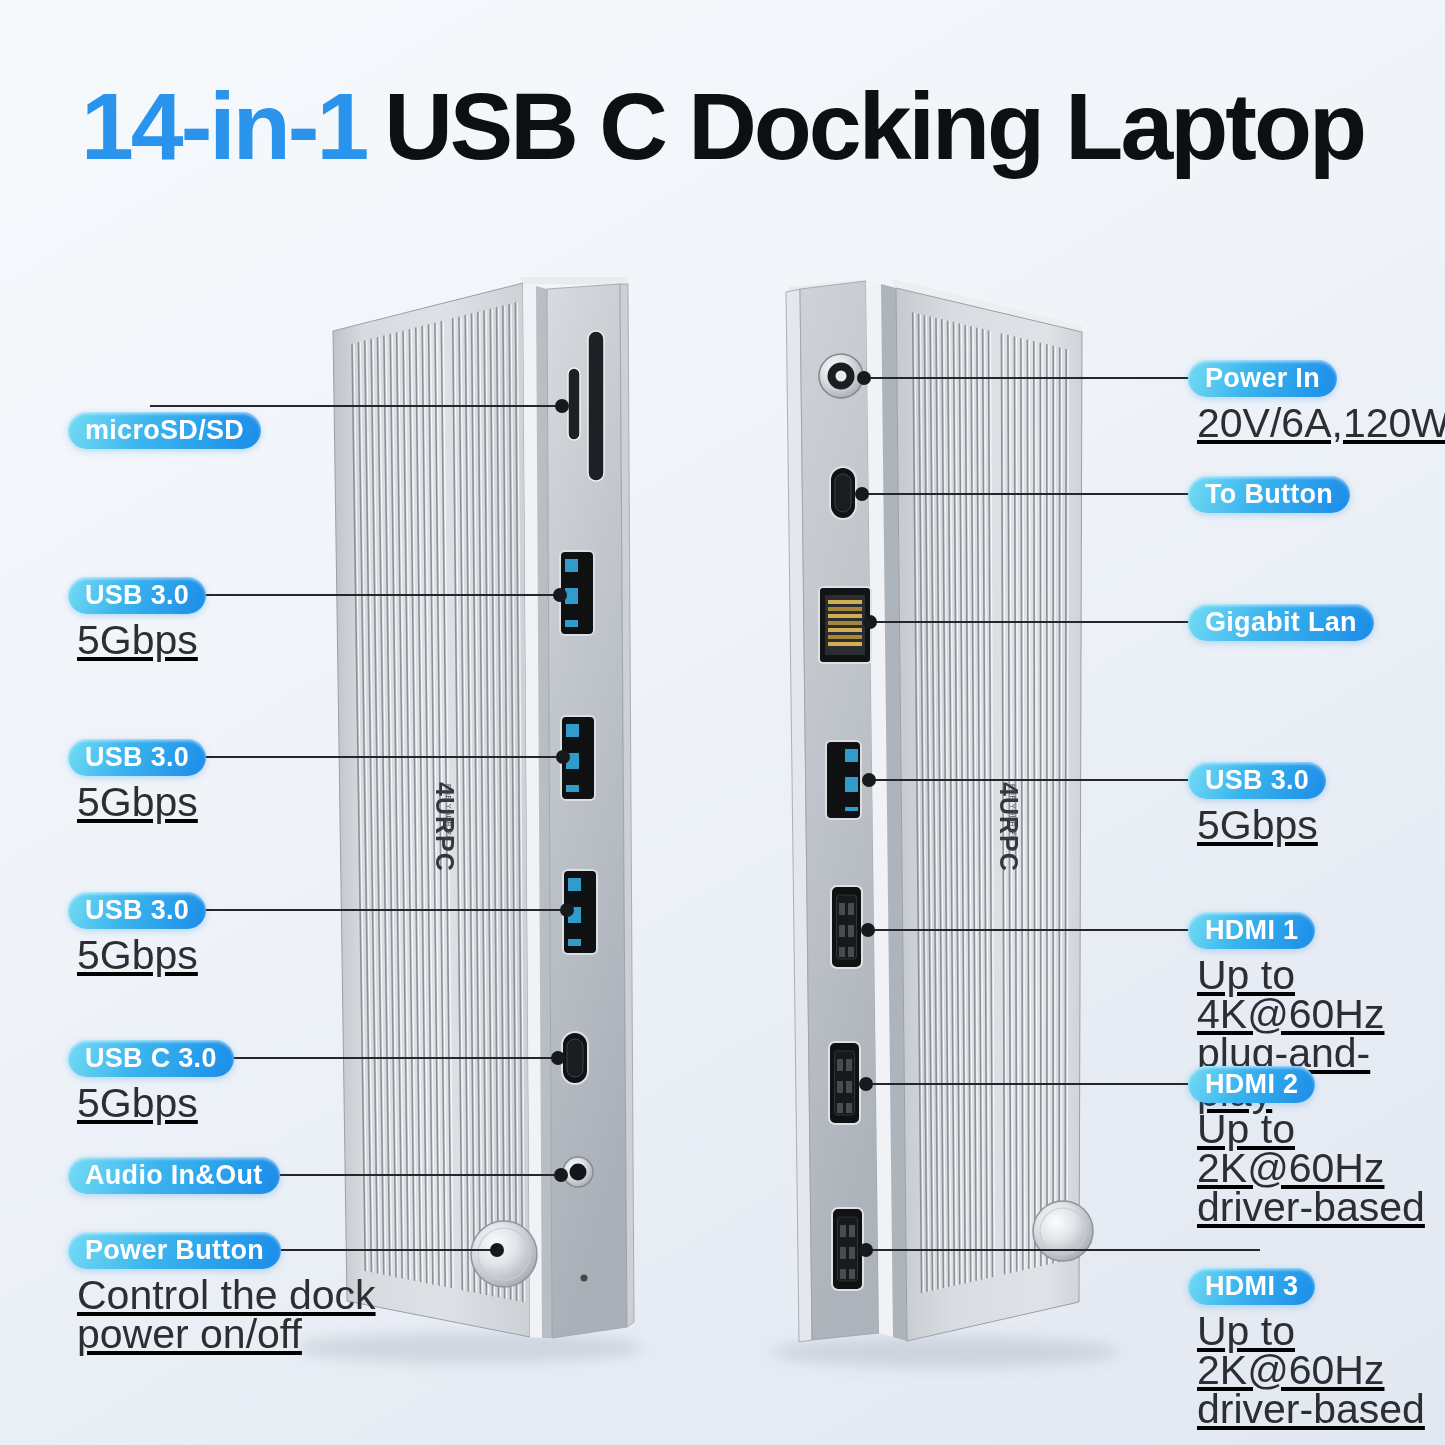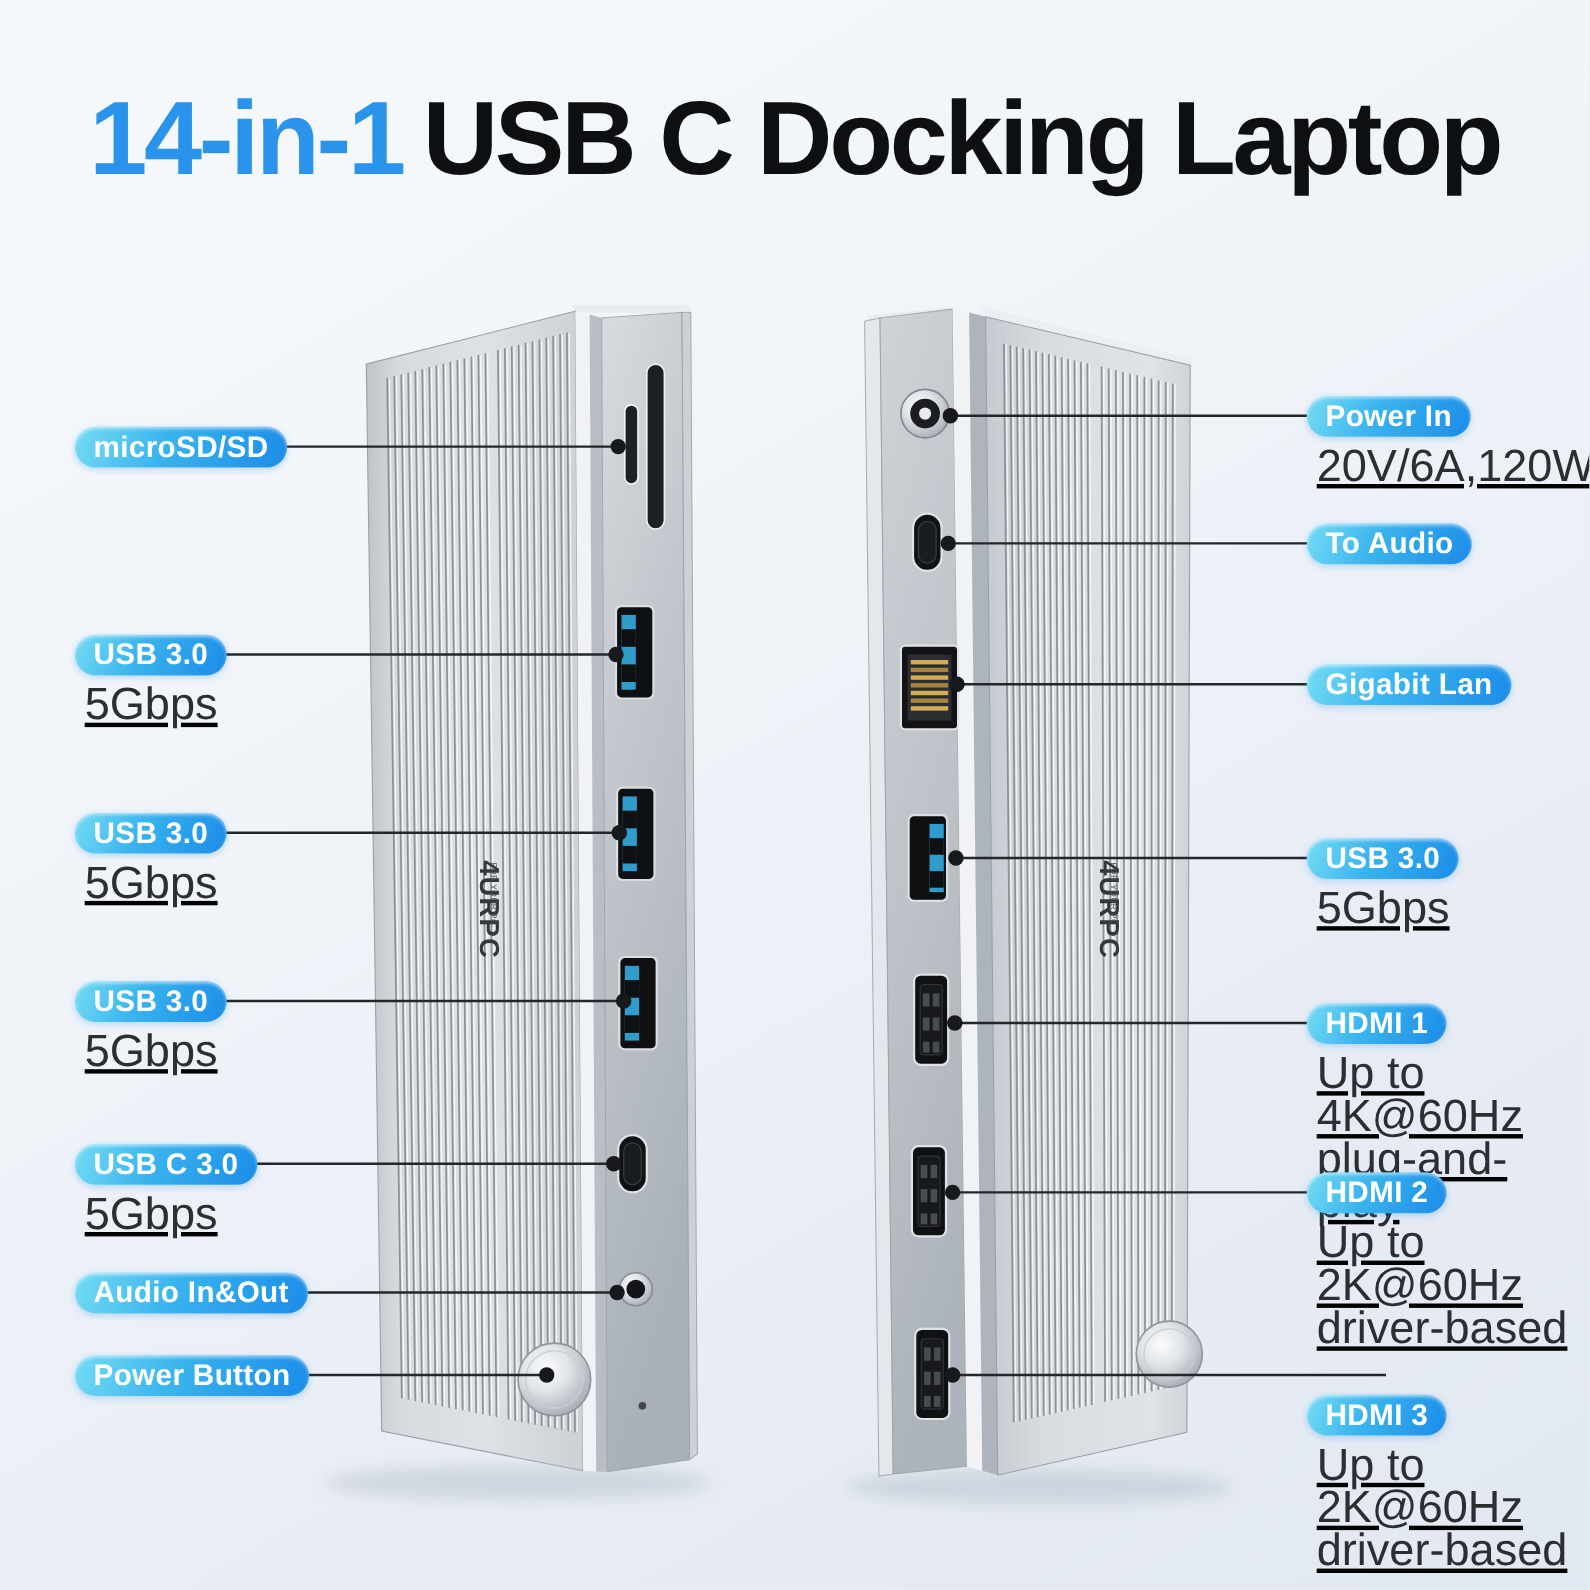--- a/index.html
+++ b/index.html
@@ -327,21 +327,21 @@
       <circle cx="864" cy="378" r="7"></circle>
         <circle cx="862" cy="494" r="7"></circle>
       <circle cx="870" cy="622" r="7"></circle>
         <circle cx="869" cy="780" r="7"></circle>
       <circle cx="868" cy="930" r="7"></circle>
         <circle cx="866" cy="1084" r="7"></circle>
       <circle cx="866" cy="1250" r="7"></circle>
     </g>
   </svg>
 
-  <div class="callout left" style="top:388px">
+  <div class="callout left" style="top:412px">
     <span class="pill">microSD/SD</span>
   </div>
   <div class="callout left" style="top:577px">
     <span class="pill">USB 3.0</span>
     <div class="sub">5Gbps</div>
   </div>
   <div class="callout left" style="top:739px">
     <span class="pill">USB 3.0</span>
     <div class="sub">5Gbps</div>
   </div>
@@ -351,28 +351,30 @@
   </div>
   <div class="callout left" style="top:1040px">
     <span class="pill">USB C 3.0</span>
     <div class="sub">5Gbps</div>
   </div>
   <div class="callout left" style="top:1157px">
     <span class="pill">Audio In&amp;Out</span>
   </div>
   <div class="callout left" style="top:1232px">
     <span class="pill">Power Button</span>
+    <div class="sub">Control the dock
+power on/off</div>
   </div>
 
   <div class="callout right" style="top:360px">
     <span class="pill">Power In</span>
     <div class="sub">20V/6A,120W</div>
   </div>
   <div class="callout right" style="top:476px">
-    <span class="pill">To Audio</span>
+    <span class="pill">To Button</span>
   </div>
   <div class="callout right" style="top:604px">
     <span class="pill">Gigabit Lan</span>
   </div>
   <div class="callout right" style="top:762px">
     <span class="pill">USB 3.0</span>
     <div class="sub">5Gbps</div>
   </div>
   <div class="callout right" style="top:912px">
     <span class="pill">HDMI 1</span>

